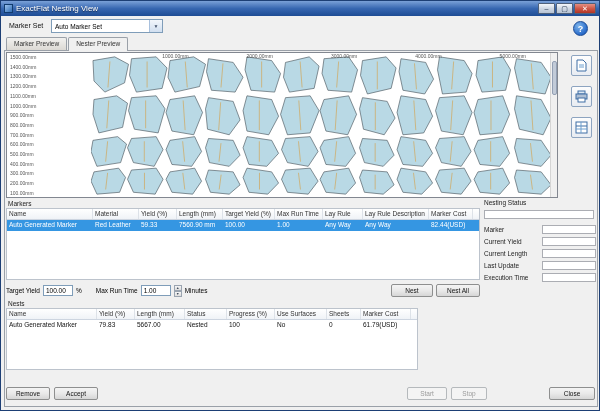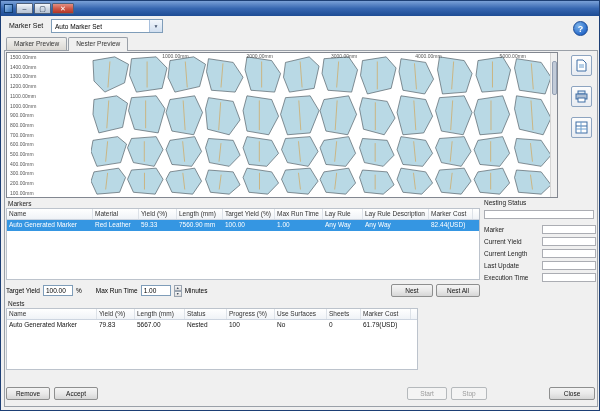--- a/index.html
+++ b/index.html
@@ -79,20 +79,21 @@
   #stop-btn{position:absolute;left:450px;top:386px;width:36px;z-index:5;}
   #close-btn{position:absolute;left:548px;top:386px;width:46px;z-index:5;}
 </style>
 </head>
 <body>
 
 <div class="window">
 
   <div class="titlebar">
     <span class="app-icon"></span>
+    <span class="title">ExactFlat Nesting View</span>
     <span class="winbtns">
       <span class="wb">–</span>
       <span class="wb">▢</span>
       <span class="wb close">✕</span>
     </span>
   </div>
 
   <span class="marker-set-label">Marker Set</span>
   <div class="combo">
     <span class="combo-text">Auto Marker Set</span>

